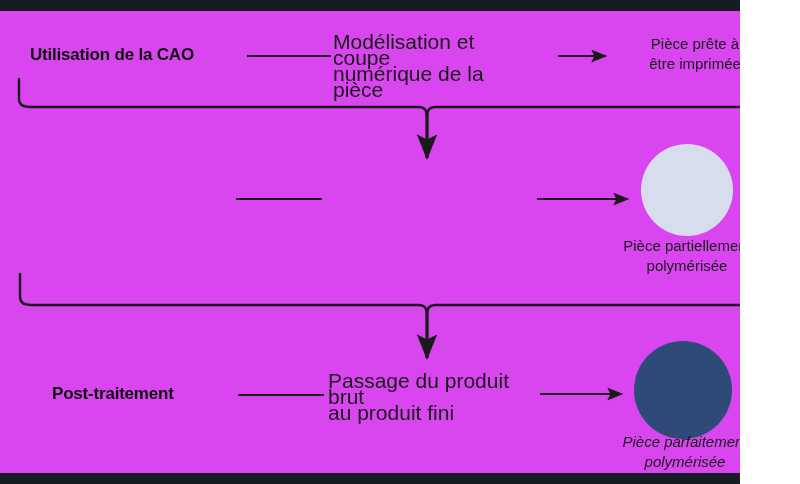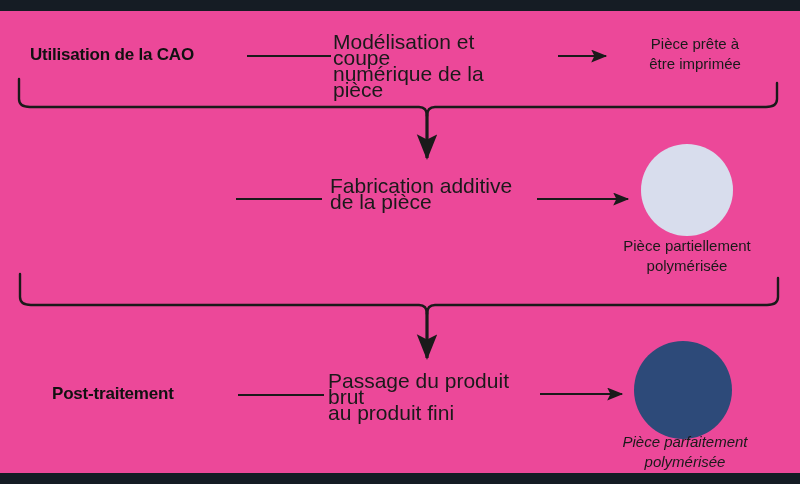--- a/index.html
+++ b/index.html
@@ -2,23 +2,23 @@
 <html><head>
 <meta charset="utf-8">
 <style>
   html, body {
     margin: 0;
     padding: 0;
     background: #ffffff;
   }
   #canvas {
     position: relative;
-    width: 800px;
+    width: 740px;
     height: 484px;
-    background: #ec4899;
+    background: #d946ef;
     overflow: hidden;
     font-family: "Liberation Sans", sans-serif;
     color: #141414;
   }
   .band {
     position: absolute;
     left: 0;
     width: 800px;
     background: #151c24;
   }
@@ -82,22 +82,20 @@
   <div class="band" id="band-bottom" style="background: rgb(21, 28, 36);"></div>
 
   <div class="stage-label" style="left:30px; top:45px;">Utilisation de la CAO</div>
   <div class="connector" style="left:247px; top:55px; width:84px;"></div>
   <div class="desc" style="left:333px; top:34px; width:196px;">Modélisation et coupe
 numérique de la pièce</div>
   <div class="outcome" style="left:615px; top:34px; width:160px;">Pièce prête à
 être imprimée</div>
 
   <div class="connector" style="left:236px; top:198px; width:86px;"></div>
-  <div class="desc" style="left:330px; top:178px; width:200px;">Fabrication additive
-de la pièce</div>
   <div class="blob" id="blob-impression" style="left: 641px; top: 144px; width: 92px; height: 92px; background: rgb(216, 221, 237);"></div>
   <div class="outcome" style="left:597px; top:236px; width:180px;">Pièce partiellement
 polymérisée</div>
 
   <div class="stage-label" style="left:52px; top:384px;">Post-traitement</div>
   <div class="connector" style="left:238px; top:394px; width:86px;"></div>
   <div class="desc" style="left:328px; top:373px; width:206px;">Passage du produit brut
 au produit fini</div>
   <div class="blob" id="blob-post" style="left: 634px; top: 341px; width: 98px; height: 98px; background: rgb(45, 74, 121);"></div>
   <div class="outcome" style="left:592px; top:432px; width:186px;font-style:italic;">Pièce parfaitement

